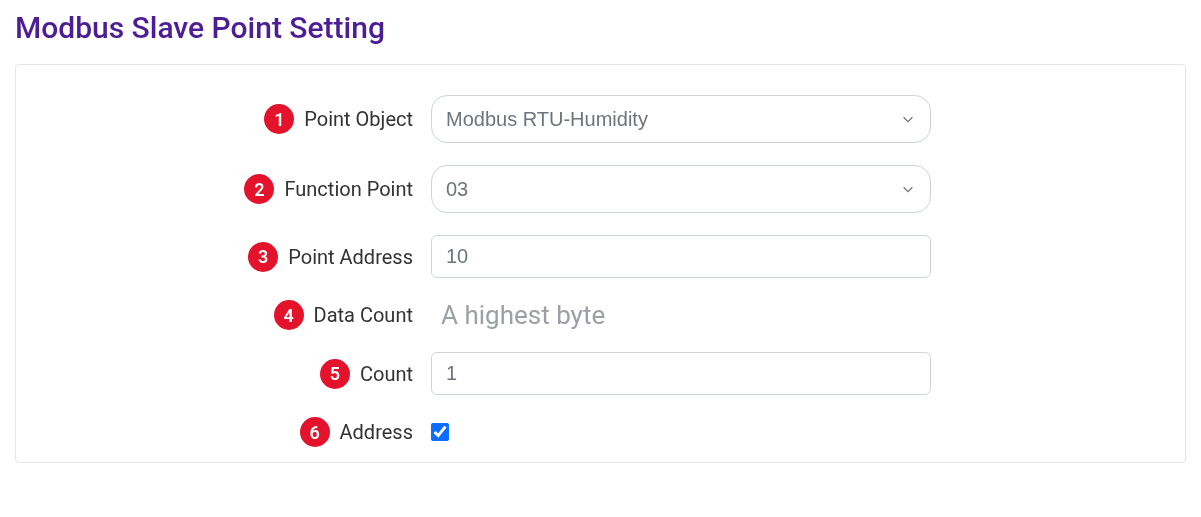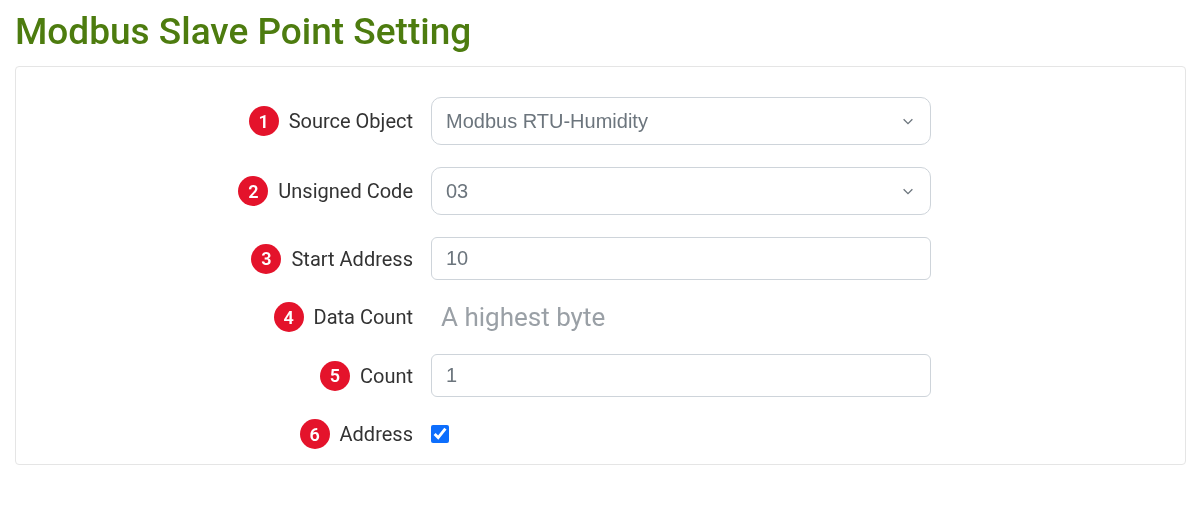--- a/index.html
+++ b/index.html
@@ -8,24 +8,24 @@
       padding: 0;
     }
     body {
       font-family: -apple-system, BlinkMacSystemFont, "Segoe UI", Roboto, "Helvetica Neue", Arial, sans-serif;
       font-size: 20px;
       color: #333;
       background: #fff;
       padding: 10px 15px;
     }
     h2.page-title {
-      font-size: 37px;
+      font-size: 30px;
       font-weight: 500;
-      color: #4d7c0f;
-      margin-bottom: 13px;
+      color: #4c1d95;
+      margin-bottom: 19px;
     }
     .form-panel {
       border: 1px solid #e5e5e5;
       border-radius: 4px;
       padding: 30px 20px 15px 20px;
     }
     .form-row {
       display: flex;
       align-items: center;
       margin-bottom: 22px;
@@ -75,21 +75,21 @@
       width: 500px;
     }
     .form-select select {
       width: 100%;
       height: 48px;
       padding: 8px 40px 8px 14px;
       font-size: 20px;
       color: #6c757d;
       background: #fff;
       border: 1px solid #ced4da;
-      border-radius: 10px;
+      border-radius: 16px;
       outline: none;
       appearance: none;
       -webkit-appearance: none;
       -moz-appearance: none;
     }
     .form-select .chevron {
       position: absolute;
       right: 16px;
       top: 50%;
       transform: translateY(-50%);
@@ -115,59 +115,59 @@
 </head>
 <body>
 
 <h2 class="page-title">Modbus Slave Point Setting</h2>
 
 <div class="form-panel">
 
   <div class="form-row">
     <div class="form-label-col">
       <span class="num-badge">1</span>
-      <span class="label-text">Source Object</span>
+      <span class="label-text">Point Object</span>
     </div>
     <div class="form-control-col">
       <div class="form-select">
         <select>
           <option>Modbus RTU-Humidity</option>
         </select>
         <span class="chevron">
           <svg viewBox="0 0 16 16" fill="none" stroke="#6c757d" stroke-width="1.5">
               <polyline points="3,6 8,11 13,6"></polyline>
             </svg>
         </span>
       </div>
     </div>
   </div>
 
   <div class="form-row">
     <div class="form-label-col">
       <span class="num-badge">2</span>
-      <span class="label-text">Unsigned Code</span>
+      <span class="label-text">Function Point</span>
     </div>
     <div class="form-control-col">
       <div class="form-select">
         <select>
           <option>03</option>
         </select>
         <span class="chevron">
           <svg viewBox="0 0 16 16" fill="none" stroke="#6c757d" stroke-width="1.5">
               <polyline points="3,6 8,11 13,6"></polyline>
             </svg>
         </span>
       </div>
     </div>
   </div>
 
   <div class="form-row">
     <div class="form-label-col">
       <span class="num-badge">3</span>
-      <span class="label-text">Start Address</span>
+      <span class="label-text">Point Address</span>
     </div>
     <div class="form-control-col">
       <input type="text" class="form-control" value="10" style="">
     </div>
   </div>
 
   <div class="form-row">
     <div class="form-label-col">
       <span class="num-badge">4</span>
       <span class="label-text">Data Count</span>

